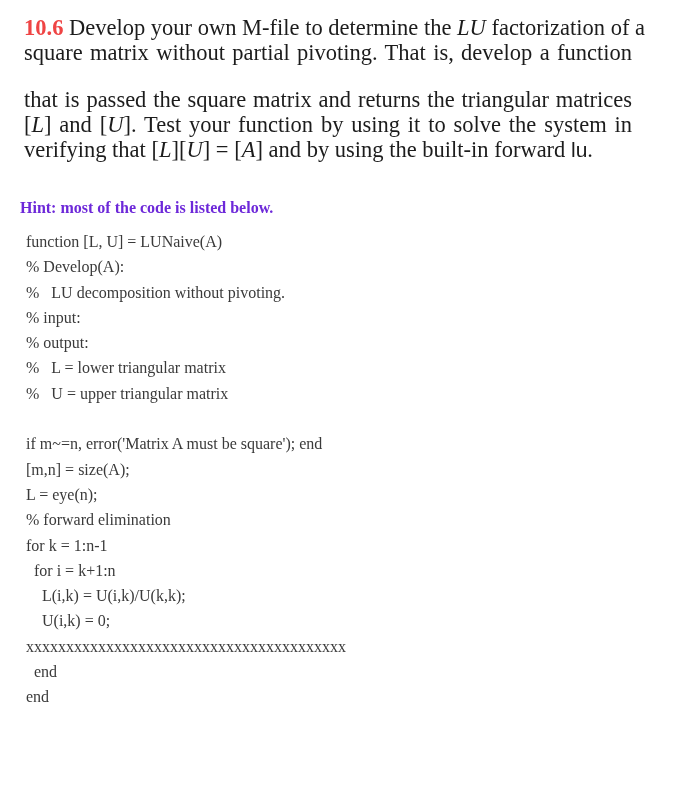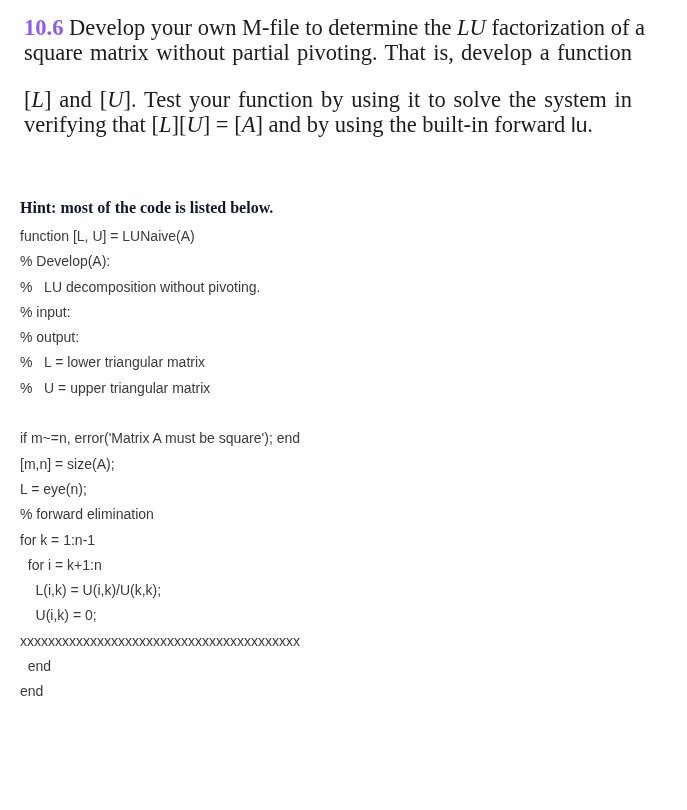--- a/index.html
+++ b/index.html
@@ -28,45 +28,45 @@
       display: block;
       text-align-last: justify;
       white-space: nowrap;
     }
     .problem .line.last {
       text-align-last: left;
     }
     #problem-block-1 { top: 15px; }
     #problem-block-2 { top: 87px; }
     .pnum {
-      color: #8b5cf6;
+      color: #ef4444;
       font-weight: bold;
     }
     .it { font-style: italic; }
     .sans-lu {
       font-family: "Liberation Sans", "DejaVu Sans", sans-serif;
       font-size: 21px;
     }
     .hint {
       position: absolute;
       left: 20px;
       top: 199px;
       font-family: "Liberation Serif", "DejaVu Serif", serif;
       font-weight: bold;
       font-size: 16px;
-      color: #0f172a;
+      color: #6d28d9;
     }
     .code {
       position: absolute;
       left: 20px;
       top: 228px;
-      font-family: Liberation Sans, sans-serif;
-      font-size: 14px;
+      font-family: Liberation Serif, serif;
+      font-size: 16px;
       color: #3a3a3a;
-      margin: 0;
+      margin: 6px;
       padding: 0;
     }
     .code .cl {
       display: block;
       height: 25.3px;
       line-height: 16px;
       white-space: pre;
     }
     .code .cl.gap {
       height: 25.3px;
@@ -74,20 +74,21 @@
   </style>
 </head>
 <body>
 
 <div class="problem" id="problem-block-1">
   <span class="line"><span class="pnum">10.6</span><span> Develop your own M-file to determine the </span><span class="it">LU</span><span> factorization of a</span></span>
   <span class="line">square matrix without partial pivoting. That is, develop a function</span>
 </div>
 
 <div class="problem" id="problem-block-2">
+  <span class="line">that is passed the square matrix and returns the triangular matrices</span>
   <span class="line"><span>[</span><span class="it">L</span><span>] and [</span><span class="it">U</span><span>]. Test your function by using it to solve the system in</span></span>
   <span class="line last"><span>verifying that [</span><span class="it">L</span><span>][</span><span class="it">U</span><span>] = [</span><span class="it">A</span><span>] and by using the built-in forward </span><span class="sans-lu">lu</span><span>.</span></span>
 </div>
 
 <div class="hint">Hint: most of the code is listed below.</div>
 
 <div class="code">
   <span class="cl">function [L, U] = LUNaive(A)</span>
   <span class="cl">% Develop(A):</span>
   <span class="cl">%   LU decomposition without pivoting.</span>

